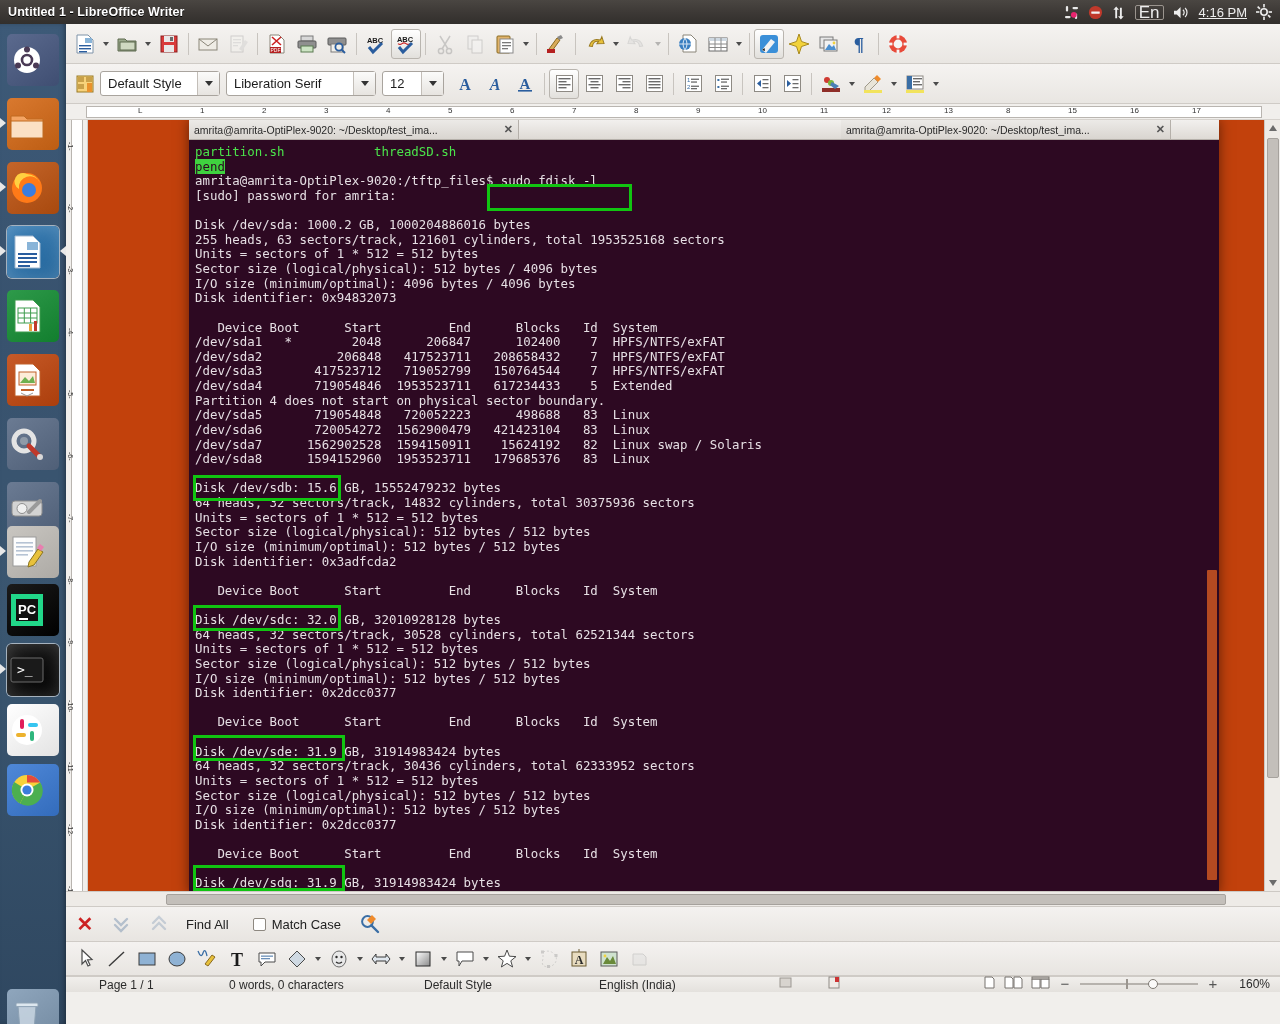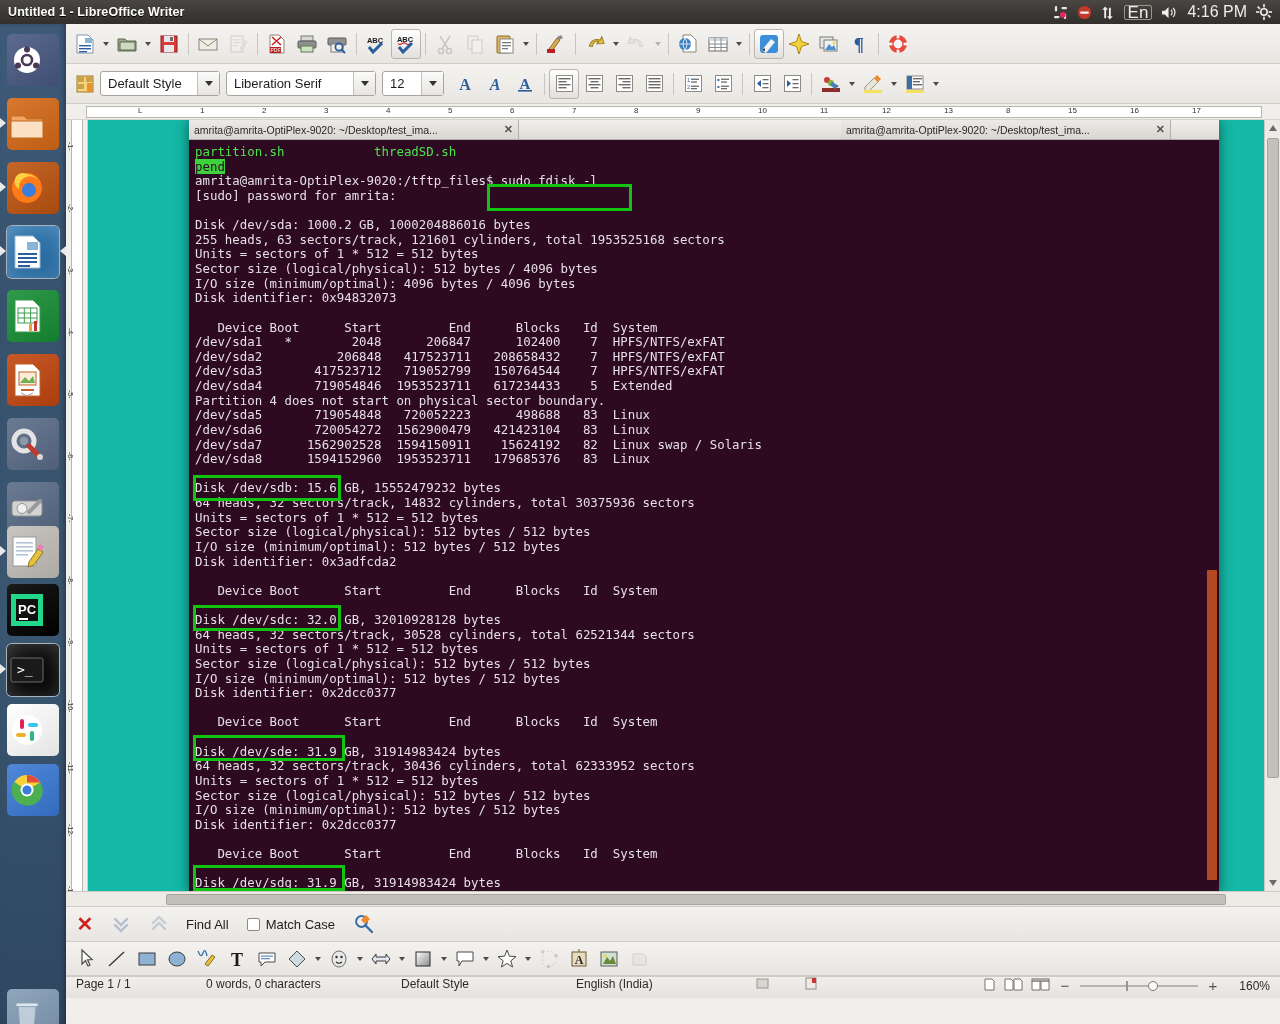--- a/index.html
+++ b/index.html
@@ -58,21 +58,21 @@
   .combo .btn { width:22px;height:23px;border-left:1px solid #c3beb8;display:flex;align-items:center;justify-content:center;
                 background:linear-gradient(to bottom,#fbfbfa,#e7e4e0);}
   .combo .btn:after{content:"";border-left:4px solid transparent;border-right:4px solid transparent;border-top:5px solid #333;}
 
   
   #ruler { position:relative; height:16px; background:#f1efec; border-bottom:1px solid #d6d2cd; overflow:hidden;}
   #ruler .strip { position:absolute; left:20px; top:2px; height:12px; right:18px; background:#fff; border:1px solid #b9b5b0;}
   #ruler .tk { position:absolute; top:2px; font-size:8px; color:#333; }
 
   
-  #docarea { position:relative; height:786px; background:#14b8a6; overflow:hidden;}
+  #docarea { position:relative; height:786px; background:#c2410c; overflow:hidden;}
   #vruler { position:absolute; left:0; top:0; width:22px; height:786px; background:#f1efec; border-right:1px solid #d2cec9;}
   #vruler .strip{ position:absolute; left:5px; top:0; width:12px; bottom:0; background:#fff; border-left:1px solid #b9b5b0;border-right:1px solid #b9b5b0;}
   #vruler .tk { position:absolute; left:1px; font-size:8px; color:#333; }
 
   
   #term { position:absolute; left:123px; top:0; width:1030px; height:774px;
           background:#2d0922; box-shadow:0 0 12px rgba(0,0,0,.5); }
   #term-tabs { display:flex; height:20px; background:linear-gradient(to bottom,#f2f0ee,#dedad5);
                border-bottom:1px solid #b5b0aa; align-items:stretch; }
   .ttab { display:flex; align-items:center; font-size:10.5px; color:#2a2a2a; padding:0 5px;
@@ -106,22 +106,22 @@
   .findinput .btn:after{content:"";border-left:4px solid transparent;border-right:4px solid transparent;border-top:5px solid #333;}
   .lbl { font-size:13px; color:#222;}
   .chk { width:13px;height:13px;background:#fff;border:1px solid #8d8880;border-radius:2px;display:inline-block;}
 
   
   #drawbar { display:flex; align-items:center; height:34px; background:linear-gradient(to bottom,#f4f2f0,#e8e5e1);
              padding:0 6px; border-bottom:1px solid #cfcbc6;}
   .dbtn { width:30px;height:28px;display:flex;align-items:center;justify-content:center;}
 
   
-  #status { display:flex; align-items:flex-start; height:22px; background:linear-gradient(to bottom,#f1efec,#e4e1dd);
-            border-top:1px solid #cfcbc6; font-size:12px; color:#2b2b2b;}
+  #status { display:flex; align-items:flex-end; height:16px; background:linear-gradient(to bottom,#f1efec,#e4e1dd);
+            border-top:1px solid #cfcbc6; font-size:12px; color:#2b2b2b;padding-left:23px;}
   #status .cell { padding:0 10px; white-space:nowrap;}
   .zoomslider{ position:relative; width:118px;height:12px;}
   .zoomslider .track{position:absolute;left:0;right:0;top:5px;height:2px;background:#b6b2ad;}
   .zoomslider .tick{position:absolute;left:46px;top:1px;width:2px;height:10px;background:#9a958f;}
   .zoomslider .knob{position:absolute;left:68px;top:1px;width:10px;height:10px;border-radius:50%;background:#fbfaf9;border:1px solid #7d7872;}
 </style>
 </head>
 <body>
 
 <div id="screen">
@@ -155,21 +155,21 @@
           </svg>
       </div>
       <div class="ind kb-box">En</div>
       <div class="ind">
         <svg width="17" height="15" viewBox="0 0 18 16">
             <path d="M1 6 h3 L8 2 v12 L4 10 H1 Z" fill="#ededed"></path>
         <path d="M10.5 5 a4 4 0 0 1 0 6" stroke="#ededed" stroke-width="1.3" fill="none"></path>
         <path d="M12.8 3.2 a6.6 6.6 0 0 1 0 9.6" stroke="#ededed" stroke-width="1.3" fill="none"></path>
           </svg>
       </div>
-      <div class="ind" style="font-size:16px;">4:16 PM</div>
+      <div class="ind" style="font-size:13px;text-decoration:underline;">4:16 PM</div>
       <div class="ind">
         <svg width="16" height="16" viewBox="0 0 16 16">
             <g fill="#ededed">
         <circle cx="8" cy="8" r="3.2" fill="none" stroke="#ededed" stroke-width="1.6"></circle>
         <rect x="7.2" y="0" width="1.6" height="3.4"></rect>
               <rect x="7.2" y="12.6" width="1.6" height="3.4"></rect>
         <rect x="0" y="7.2" width="3.4" height="1.6"></rect>
               <rect x="12.6" y="7.2" width="3.4" height="1.6"></rect>
         <rect x="2" y="2.2" width="1.6" height="3.2" transform="rotate(-45 2.8 3.8)"></rect>
         <rect x="12.4" y="10.6" width="1.6" height="3.2" transform="rotate(-45 13.2 12.2)"></rect>
@@ -806,21 +806,21 @@
       </div>
       <div class="tbtn">
         <svg width="22" height="22" viewBox="0 0 22 22" opacity="0.25">
             <g fill="none" stroke="#4a6f9a" stroke-width="2.4" stroke-linecap="round">
           <path d="M5 16 L11 10 L17 16"></path>
               <path d="M5 10 L11 4 L17 10"></path>
             </g>
           </svg>
       </div>
       <div class="lbl" style="margin-left:4px;">Find All</div>
-      <div style="display:flex;align-items:center;gap:6px;margin-left:10px;">
+      <div style="display:flex;align-items:center;gap:6px;margin-left:16px;">
         <span class="chk"></span>
         <span class="lbl">Match Case</span>
       </div>
       <div class="tbtn" style="margin-left:6px;">
         <svg width="22" height="22" viewBox="0 0 22 22">
             <circle cx="8.5" cy="8.5" r="5.4" fill="none" stroke="#3a6ea5" stroke-width="2"></circle>
         <path d="M12.4 12.4 L19 19" stroke="#3a6ea5" stroke-width="2.4" stroke-linecap="round"></path>
         <path d="M13 2 l4 4 l-5 5 l-4 -4 z" fill="#ef8b2c"></path>
           </svg>
       </div>

